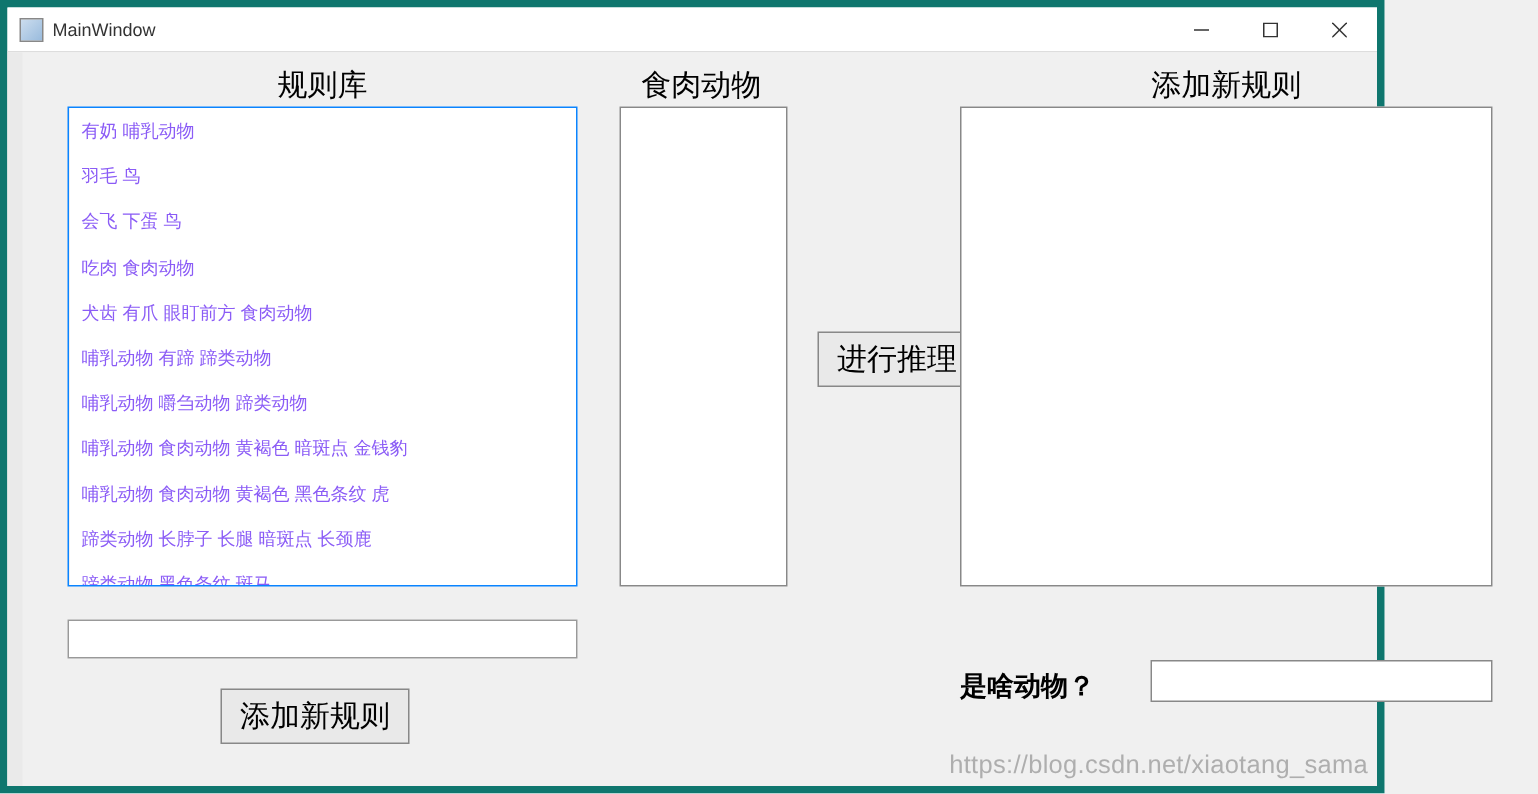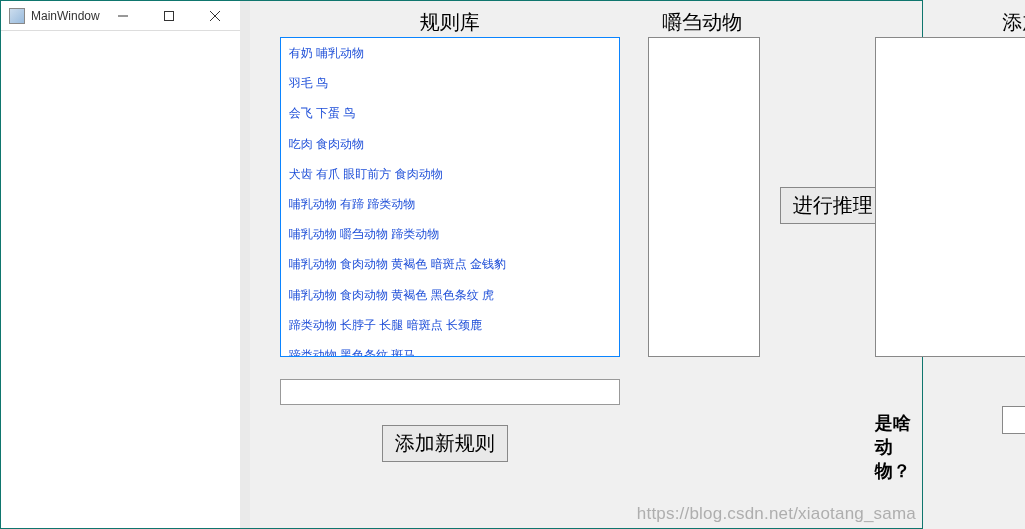--- a/index.html
+++ b/index.html
@@ -8,23 +8,23 @@
       background: #f0f0f0;
       width: 1025px;
       height: 529px;
       overflow: hidden;
       position: relative;
     }
     .window {
       width: 923px;
       height: 529px;
       background: #fff;
-      border: 1px solid #0f766e;
+      border: 5px solid #0f766e;
       display: flex;
-      flex-direction: row;
+      flex-direction: column;
     }
     .titlebar {
       height: 30px;
       background: #fff;
       border-bottom: 1px solid #ddd;
       display: flex;
       align-items: center;
       padding: 0 2px 0 8px;
     }
     .titlebar .app-icon {
@@ -69,21 +69,21 @@
     .heading.process { left: 635px; width: 355px; top: 8px; }
 
     .listbox {
       position: absolute;
       left: 40px; top: 36px;
       width: 340px; height: 320px;
       background: #fff;
       border: 1px solid #0a84ff;
       overflow-y: scroll;
       font-size: 12px;
-      color: #1d4ed8;
+      color: #8b5cf6;
     }
     .listbox .item {
       padding: 7px 8px 7px 8px;
       line-height: 1.35;
       white-space: nowrap;
     }
     .listbox::-webkit-scrollbar { width: 17px; }
     .listbox::-webkit-scrollbar-track { background: #f0f0f0; }
     .listbox::-webkit-scrollbar-thumb { background: #c2c2c2; border:1px solid #aaa; }
 
@@ -167,21 +167,21 @@
           <line x1="0" y1="0" x2="10" y2="10" stroke="#333" stroke-width="1"></line>
           <line x1="10" y1="0" x2="0" y2="10" stroke="#333" stroke-width="1"></line>
         </svg>
     </div>
   </div>
 
   <div class="client">
     <div class="left-strip"></div>
 
     <div class="heading rules">规则库</div>
-    <div class="heading facts">嚼刍动物</div>
+    <div class="heading facts">食肉动物</div>
     <div class="heading process">添加新规则</div>
 
     <div class="listbox" id="rules-list">
         <div class="item">有奶 哺乳动物</div>
         <div class="item">羽毛 鸟</div>
         <div class="item">会飞 下蛋 鸟</div>
         <div class="item">吃肉 食肉动物</div>
         <div class="item">犬齿 有爪 眼盯前方 食肉动物</div>
         <div class="item">哺乳动物 有蹄 蹄类动物</div>
         <div class="item">哺乳动物 嚼刍动物 蹄类动物</div>

